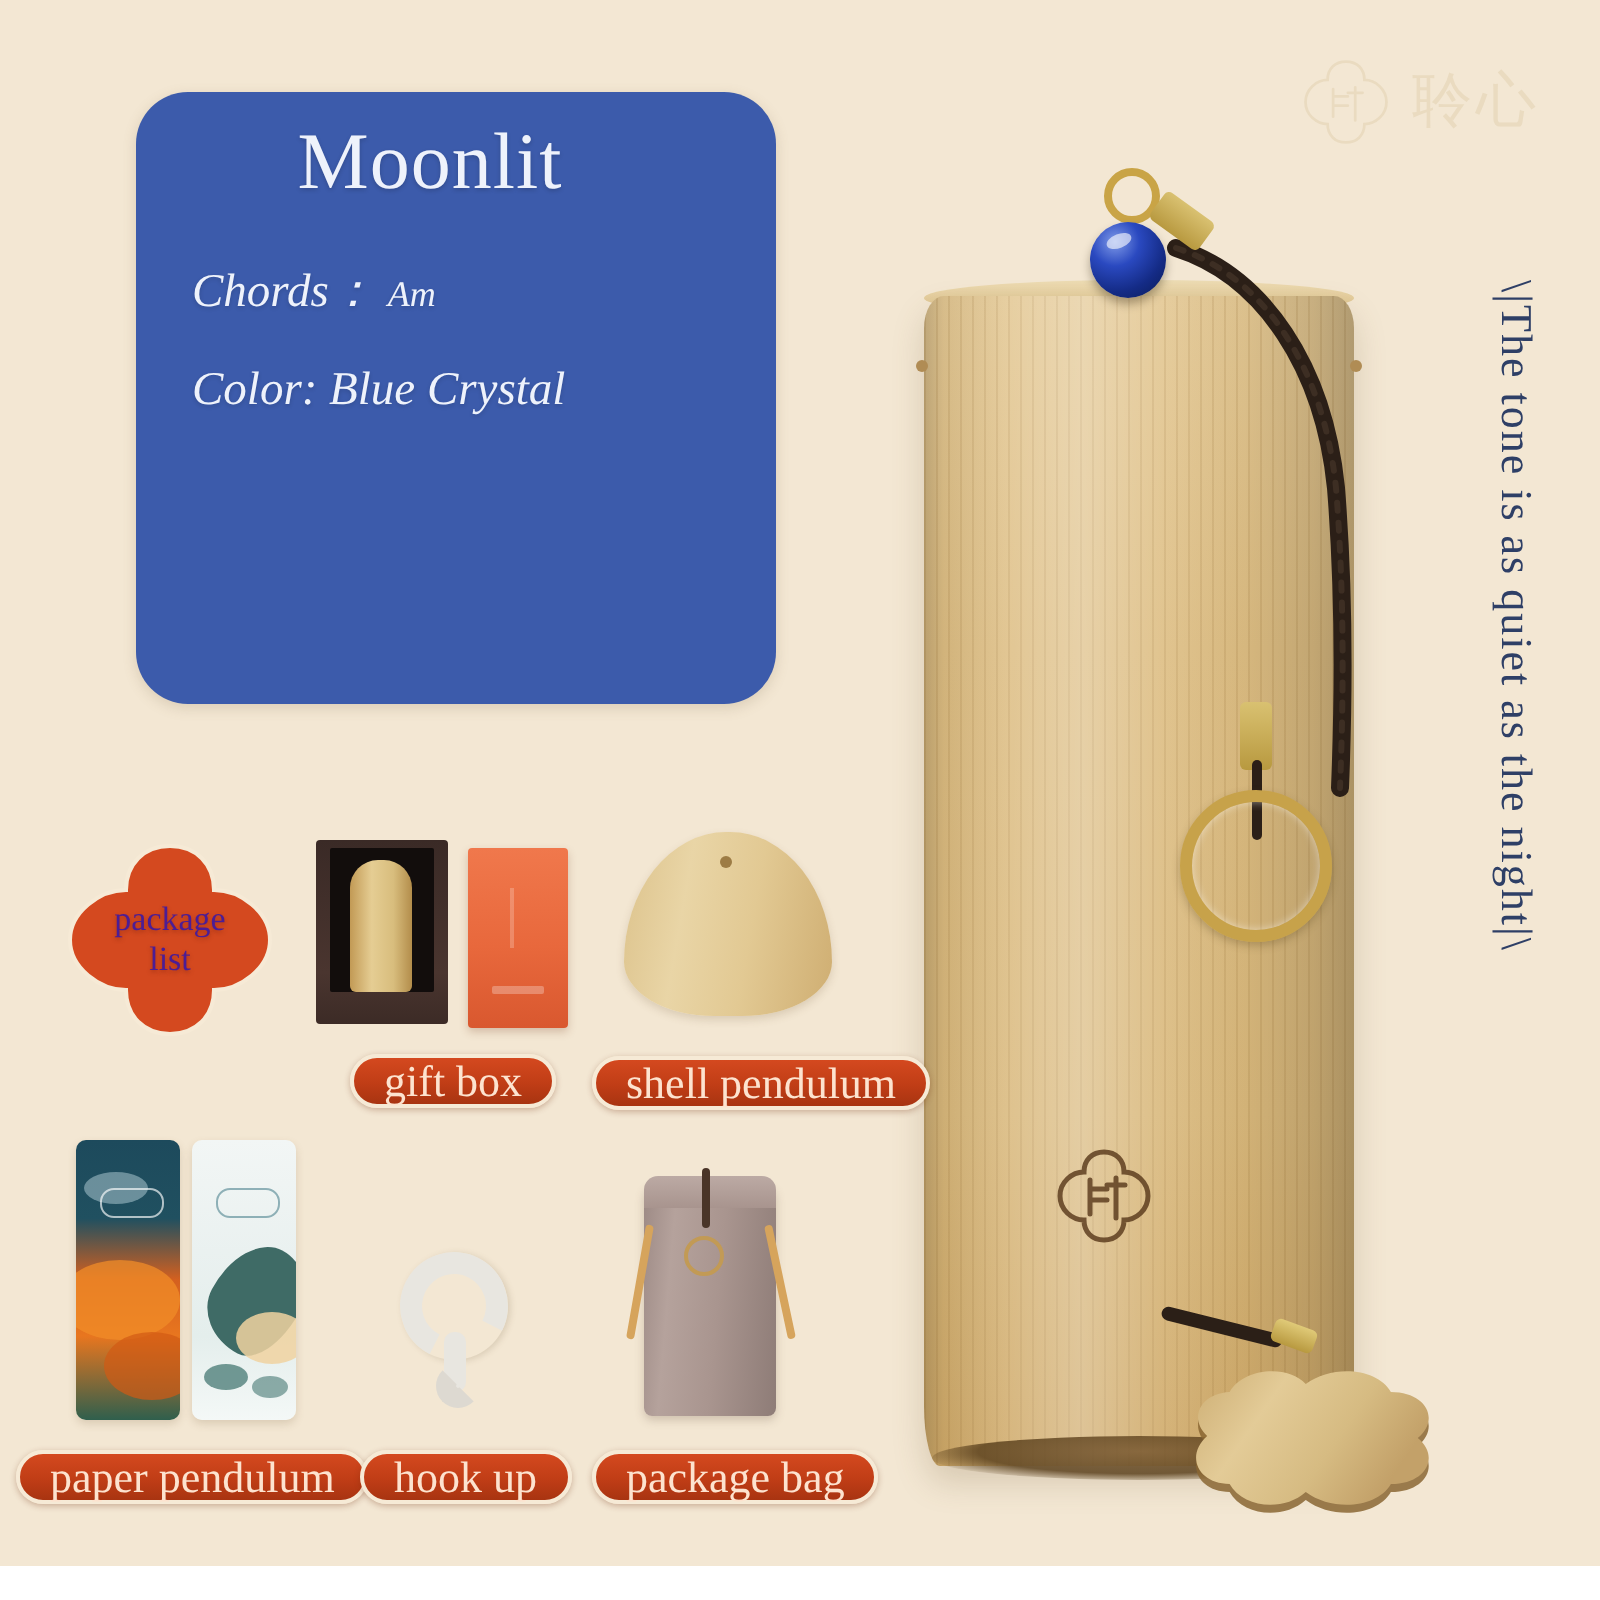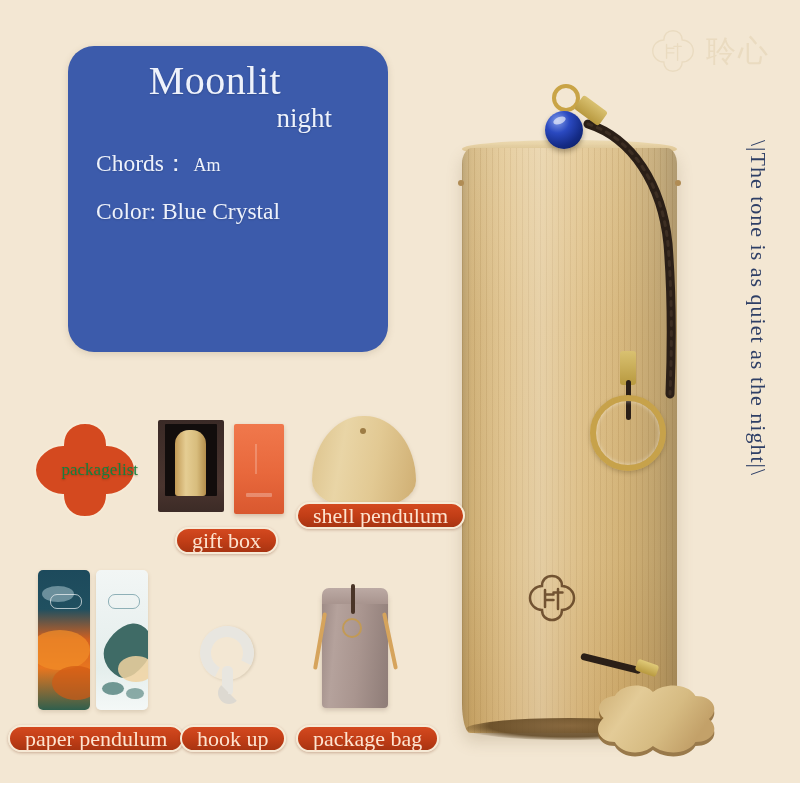--- a/index.html
+++ b/index.html
@@ -67,22 +67,23 @@
   }
   #info-card .title-sub {
     text-align: right;
     font-size: 27px;
     line-height: 1.1;
     padding-right: 56px;
     margin-top: 2px;
     text-shadow: 0 1px 2px rgba(0,0,0,.18);
   }
   #info-card .spec-list {
-    margin-top: 18px;
+    margin-top: 33px;
     padding-left: 28px;
+    font-style: italic;
   }
   #info-card .spec-row {
     font-size: 23.5px;
     line-height: 1.0;
     margin-bottom: 25px;
     white-space: nowrap;
     text-shadow: 0 1px 2px rgba(0,0,0,.15);
   }
   #info-card .spec-row .spec-value-small {
     font-size: 18px;
@@ -264,24 +265,24 @@
     left: 32px;
     top: 420px;
     width: 106px;
     height: 100px;
   }
   #package-badge .badge-text {
     position: absolute;
     left: 0; top: 0;
     width: 106px; height: 100px;
     display: flex;
-    flex-direction: row;
+    flex-direction: column;
     align-items: center;
-    justify-content: flex-end;
-    color: #15803d;
+    justify-content: center;
+    color: #4c1d95;
     font-size: 17px;
     line-height: 1.18;
     text-shadow: 0 1px 2px rgba(90,20,0,.35);
   }
 
   
   .pill {
     position: absolute;
     height: 27px;
     display: flex;
@@ -438,21 +439,20 @@
     <svg class="wm-mark" viewBox="0 0 100 100">
       <path d="M50 6 C62 6 70 14 70 26 C82 26 94 36 94 50 C94 64 82 74 70 74 C70 86 62 94 50 94
                C38 94 30 86 30 74 C18 74 6 64 6 50 C6 36 18 26 30 26 C30 14 38 6 50 6 Z" fill="none" stroke="#d8c49c" stroke-width="3"></path>
       <path d="M36 36 L36 66 M36 44 L52 44 M36 54 L52 54 M60 34 L60 70 M52 40 L68 40" fill="none" stroke="#d8c49c" stroke-width="3" stroke-linecap="round"></path>
     </svg>
     <span class="wm-chars">聆心</span>
   </div>
 
   <div id="info-card">
     <div class="title-main">Moonlit</div>
-    <div class="title-sub">night</div>
     <div class="spec-list">
       <div class="spec-row">
         <span>Chords：</span><span class="spec-value-small">Am</span>
       </div>
       <div class="spec-row">Color: Blue Crystal</div>
     </div>
   </div>
 
   <div id="tagline">\|The tone is as quiet as the night|\</div>
 
@@ -523,21 +523,21 @@
     <div class="gb-orange-box"></div>
     <div class="gb-orange-line"></div>
     <div class="gb-orange-mark"></div>
   </div>
   <div class="pill" style="left:175px; top:527px;">gift box</div>
 
   <div class="photo" id="photo-shell">
     <div class="shell-body"></div>
     <div class="shell-hole"></div>
   </div>
-  <div class="pill" style="left:296px; top:502px;">shell pendulum</div>
+  <div class="pill" style="left:296px; top:528px;">shell pendulum</div>
 
   <div class="photo" id="photo-paper">
     <div class="bm left">
       <div class="blob c"></div>
       <div class="tag"></div>
       <div class="blob a"></div>
       <div class="blob b"></div>
     </div>
     <div class="bm right">
       <div class="tag"></div>

